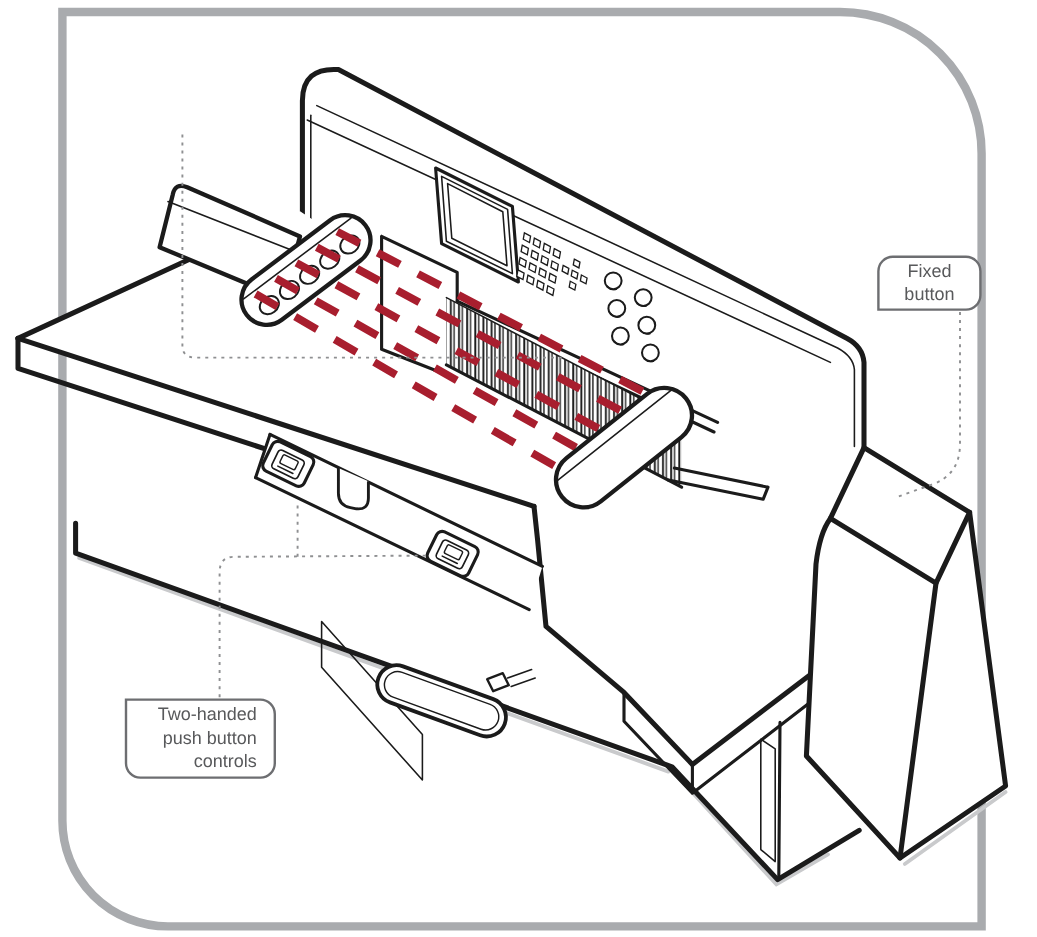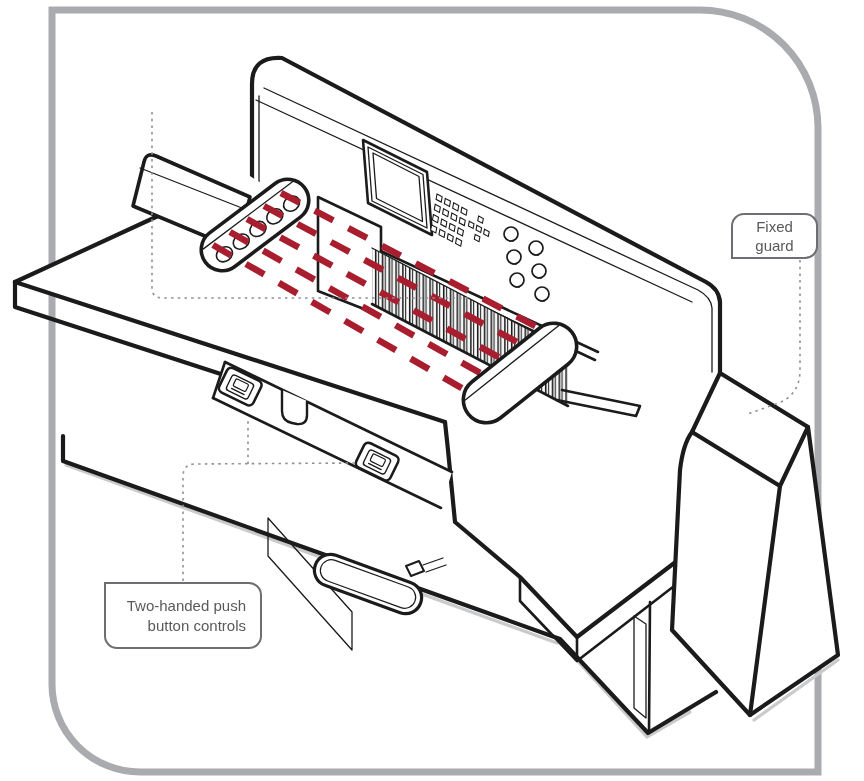--- a/index.html
+++ b/index.html
@@ -18,21 +18,21 @@
   .callout{
     position:absolute;box-sizing:border-box;background:#fff;
     border:2.5px solid var(--labelBorder);color:var(--labelText);
     font-size:15px;line-height:1.3;display:flex;flex-direction:column;justify-content:center;
     z-index:5;
   }
   .co-light{left:75px;top:42px;width:188px;height:70px;border-radius:13px 13px 13px 0;
             text-align:center;padding:4px 12px;}
   .co-fixed{left:731px;top:213px;width:87px;height:46px;border-radius:13px 13px 13px 0;
             text-align:center;padding:2px 2px;}
-  .co-two{left:104px;top:582px;width:158px;height:67px;border-radius:0 13px 13px 13px;
+  .co-two{left:104px;top:582px;width:126px;height:67px;border-radius:0 13px 13px 13px;
           text-align:right;padding:4px 14px 4px 8px;}
   
   .k{stroke:var(--outline);fill:none;stroke-linecap:round;stroke-linejoin:round;}
   .w{fill:#ffffff;stroke:none;}
   .thick{stroke-width:4.2;}
   .med{stroke-width:2.6;}
   .thin{stroke-width:1.3;}
   .wk{fill:#ffffff;stroke:var(--outline);stroke-linejoin:round;}
   .leader{stroke:var(--leader);stroke-width:1.6;fill:none;stroke-dasharray:2.5 4.2;}
   .beam{stroke:var(--red);stroke-width:6.5;fill:none;stroke-dasharray:21 17;stroke-linecap:butt;}
@@ -208,19 +208,19 @@
 
   <g>
     <path class="leader" d="M 152,112 L 152,288 Q 152,298 163,298 L 468,298"></path>
     <path class="leader" d="M 800,260 L 800,370 Q 800,396 776,404 L 748,414"></path>
     <path class="leader" d="M 183,581 L 183,477 Q 183,464 195,464 L 356,463"></path>
     <path class="leader" d="M 248,464 L 248,418"></path>
   </g>
 </svg>
 
 <div class="callout co-fixed">
-  <span>Fixed guard</span>
+  <span>Fixed button</span>
 </div>
 <div class="callout co-two">
   <span>Two-handed push button controls</span>
 </div>
 
 </div>
 
 </body></html>

